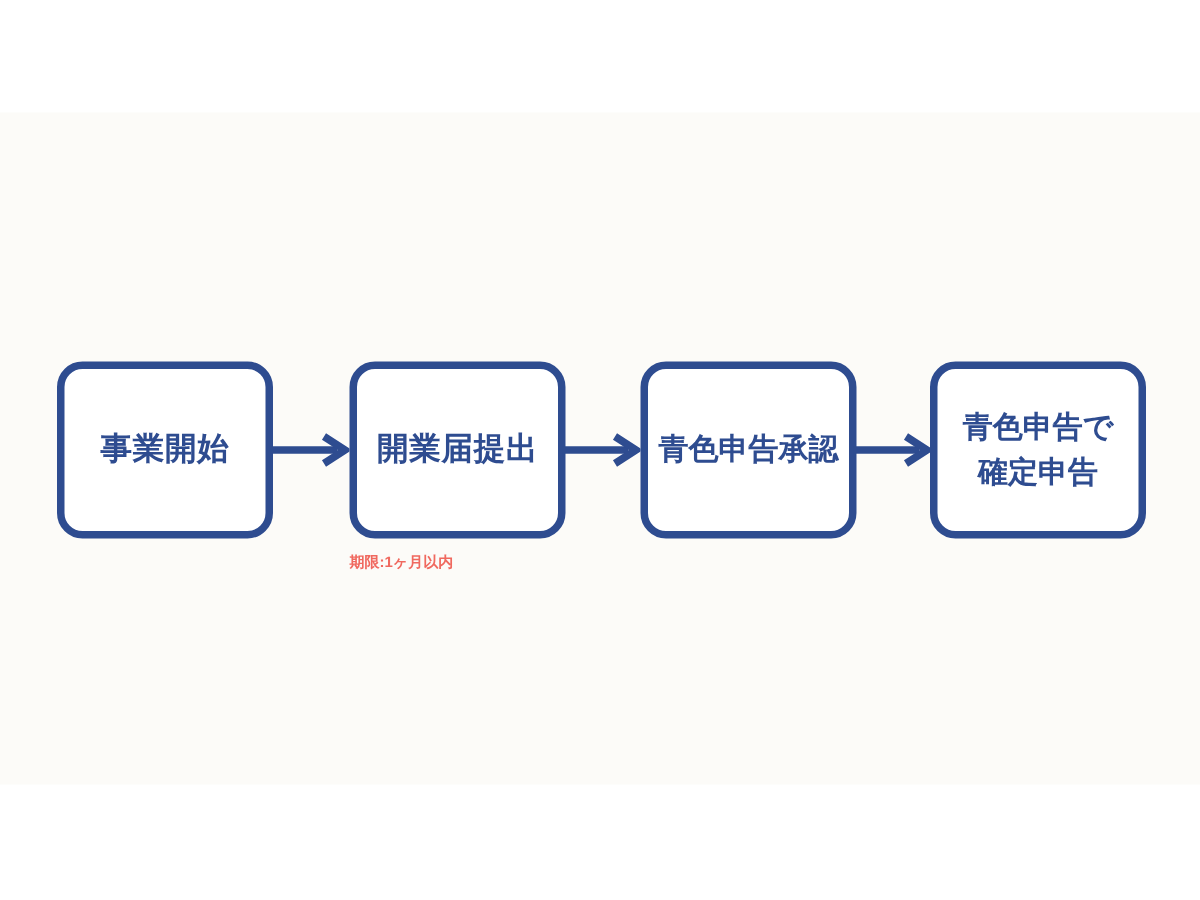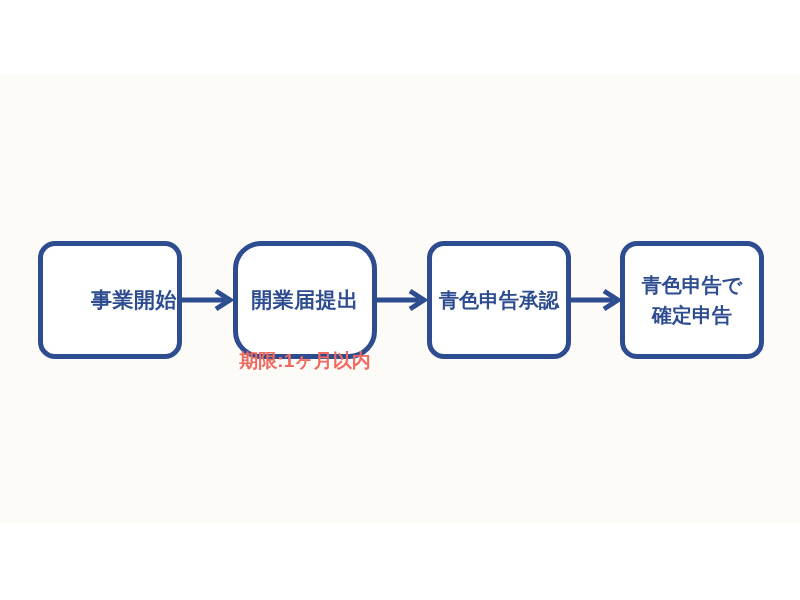--- a/index.html
+++ b/index.html
@@ -43,41 +43,40 @@
     font-size: 21px;
     line-height: 30px;
     letter-spacing: 0.5px;
     white-space: nowrap;
   }
   .flow-box.two-line .box-line {
     font-size: 20px;
     line-height: 30px;
     letter-spacing: 0px;
   }
-  .box1 { left: 38px; align-items: flex-end; }
-  .box2 { left: 233px; border-radius: 28px; }
+  .box1 { left: 38px; }
+  .box2 { left: 233px; }
   .box3 { left: 427px; }
   .box4 { left: 620px; }
   .arrow {
     position: absolute;
     top: 288px;
     width: 52px;
     height: 24px;
   }
   .arrow1 { left: 181px; }
   .arrow2 { left: 375px; }
   .arrow3 { left: 569px; }
   .deadline {
     position: absolute;
-    top: 352px;
+    top: 367px;
     width: 144px;
-    text-align: center;
     color: #f0695f;
     font-weight: bold;
-    font-size: 19px;
+    font-size: 10px;
     line-height: 18px;
     white-space: nowrap;
   }
   .deadline1 { left: 233px; }
   .deadline2 { left: 427px; }
   .deadline3 { left: 620px; }
 </style>
 </head>
 <body>
 

